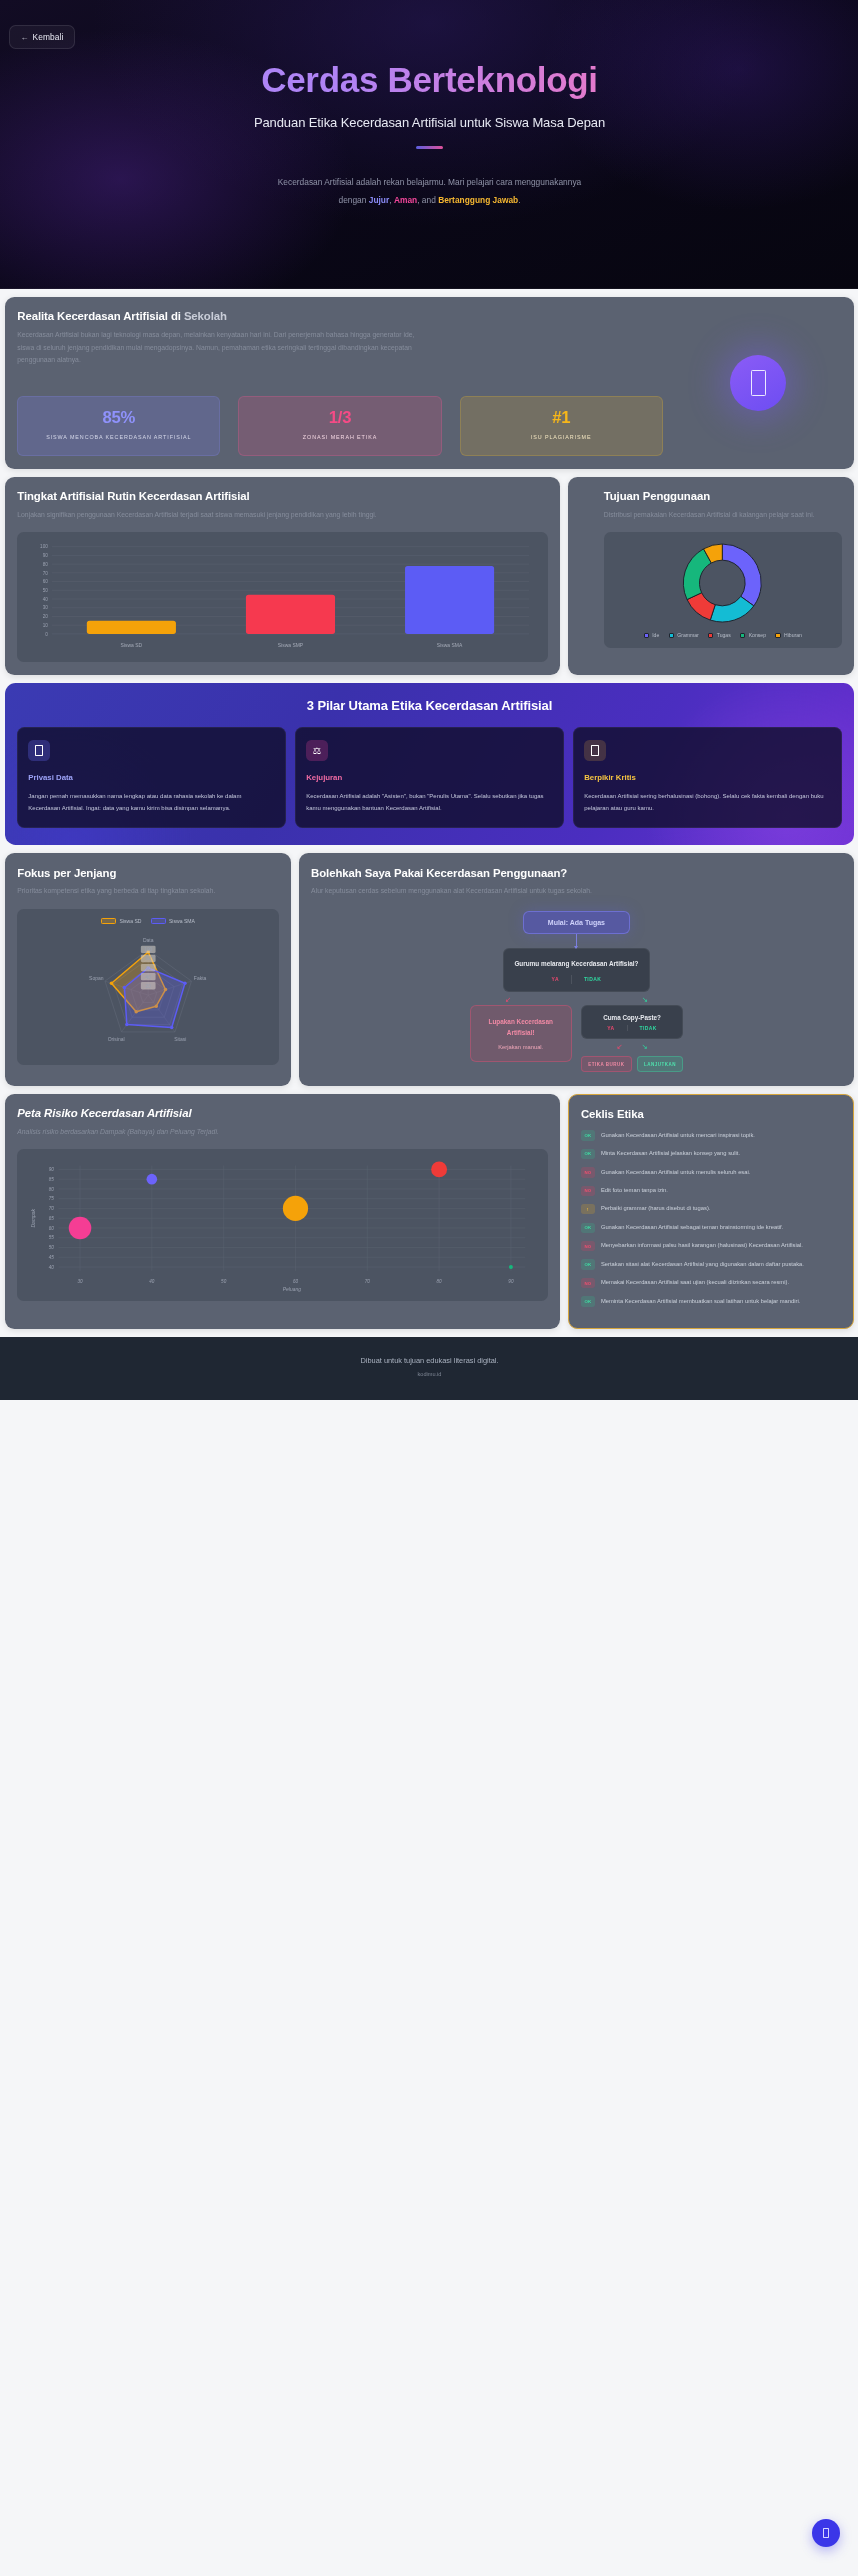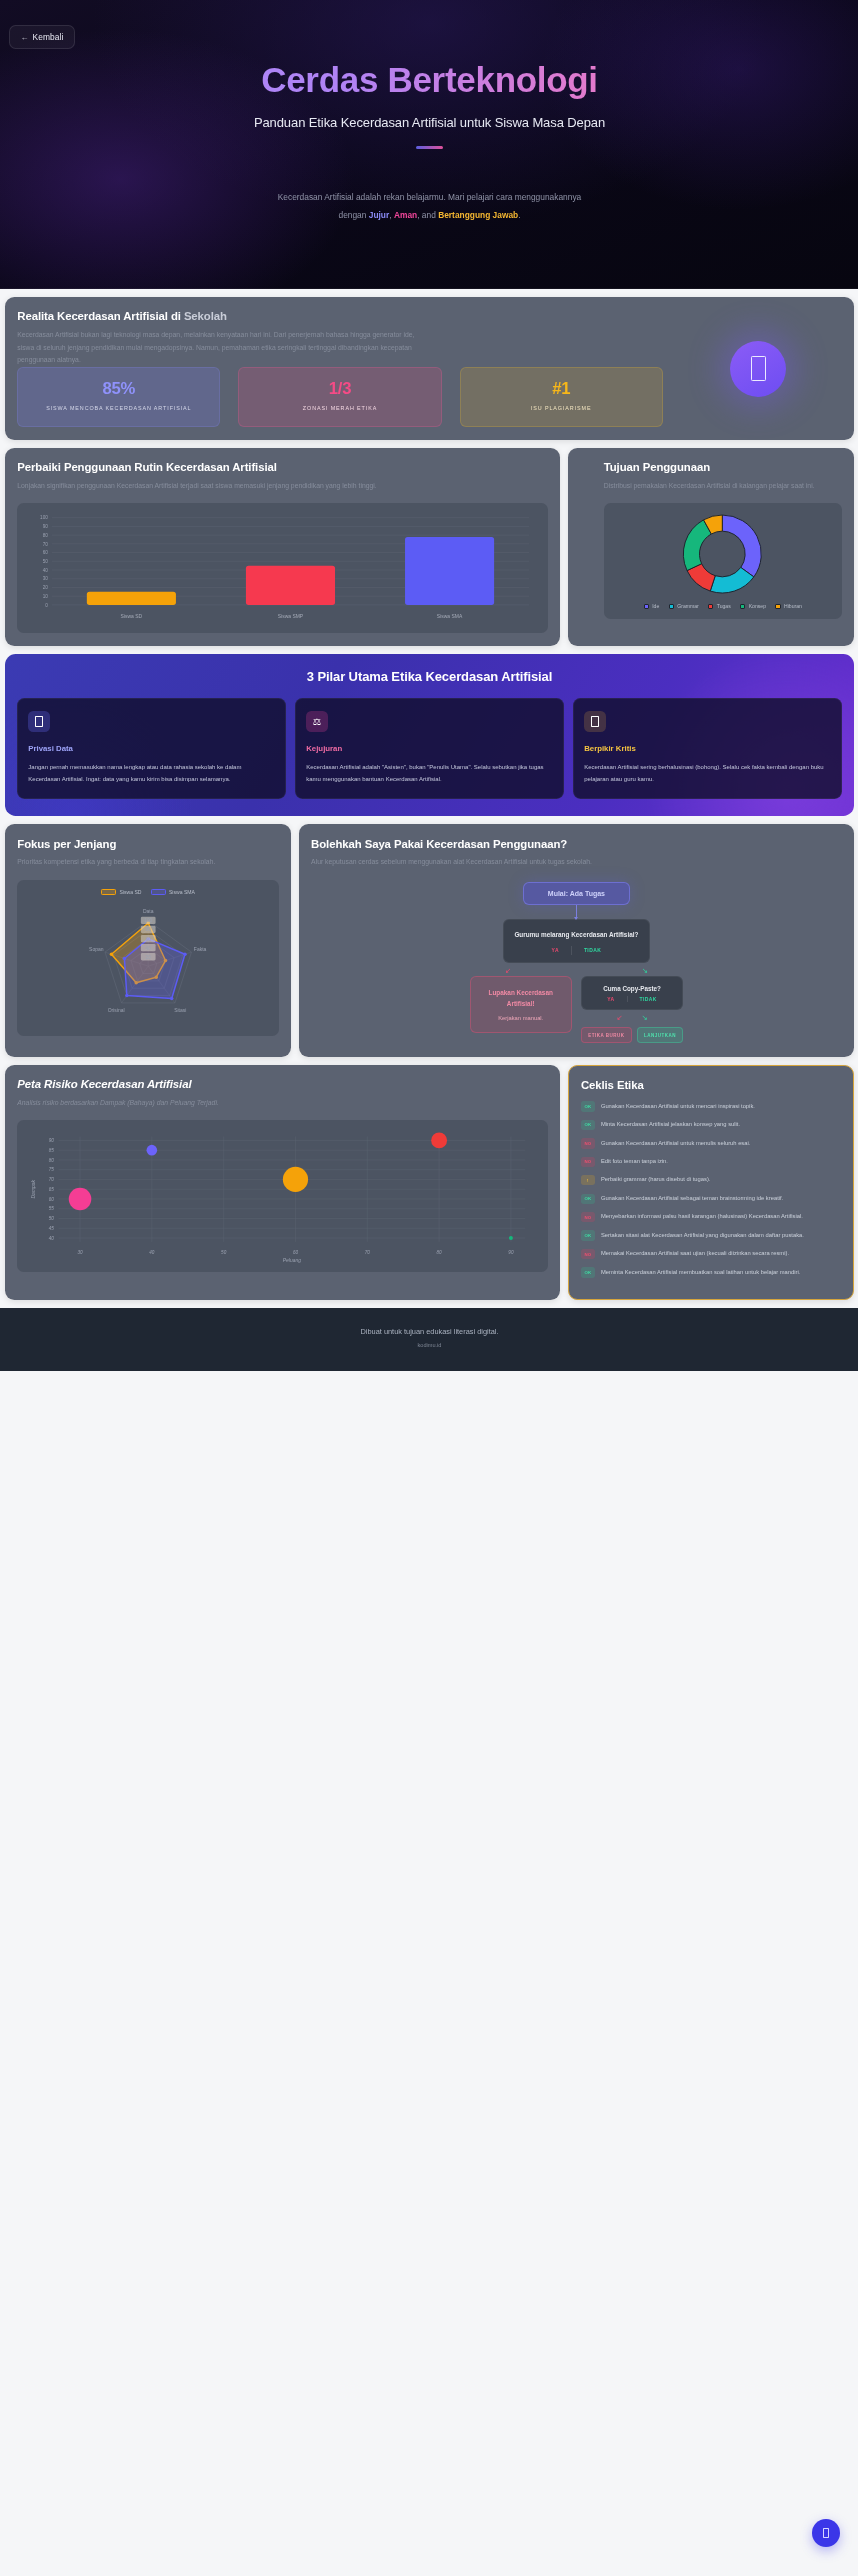--- a/index.html
+++ b/index.html
@@ -45,21 +45,21 @@
     margin-bottom:16px;
   }
   .hero-sub{
     font-size:13px; color:#e7e9f3; font-weight:500; letter-spacing:-0.1px;
   }
   .hero-rule{
     width:27px;height:2.7px;border-radius:2px;margin:16.7px auto 0;
     background:linear-gradient(90deg,#5b5fe0,#e0519a);
   }
   .hero-desc{
-    margin-top:39px; font-size:8.4px; line-height:2.15; color:#9094a8;
+    margin-top:24px; font-size:8.4px; line-height:2.15; color:#9094a8;
   }
   .c-jujur{ color:#8b8cf8; font-weight:bold; }
   .c-aman{ color:#f0469a; font-weight:bold; }
   .c-resp{ color:#f5b731; font-weight:bold; }
 
   
   .wrap{ padding:0 5.3px; }
   .panel{
     background:#5b6271;
     border-radius:9.4px;
@@ -80,21 +80,21 @@
   .realita-right{ width:167px; display:flex; align-items:center; justify-content:center; }
   .orb{
     width:56px;height:56px;border-radius:50%;
     background:linear-gradient(150deg,#8b5cf6,#6d4df2);
     display:flex;align-items:center;justify-content:center;
     box-shadow:0 0 31px 12px rgba(124,92,246,.30);
   }
   .orb .glyph{
     display:block;width:14.7px;height:25.4px;border:1.7px solid #eceaff;border-radius:1.3px;
   }
-  .stats{ display:flex; gap:18px; margin-top:0; }
+  .stats{ display:flex; gap:18px; margin-top:29px; }
   .stat{
     flex:1; border-radius:6px; padding:11.4px 6.7px 12px; text-align:center;
   }
   .stat .num{ font-size:16.7px; font-weight:bold; letter-spacing:-0.3px; }
   .stat .lbl{ margin-top:5.3px; font-size:5.4px; letter-spacing:0.9px; line-height:1.7; }
   .stat.s1{ background:rgba(120,125,235,.22); border:0.7px solid rgba(140,140,250,.20); }
   .stat.s1 .num{ color:#8f92fb; } .stat.s1 .lbl{ color:#d6d9ea; }
   .stat.s2{ background:rgba(237,70,130,.18); border:0.7px solid rgba(240,90,150,.25); }
   .stat.s2 .num{ color:#f54b86; } .stat.s2 .lbl{ color:#f3d7e2; }
   .stat.s3{ background:rgba(240,180,30,.16); border:0.7px solid rgba(240,190,40,.22); }
@@ -264,21 +264,21 @@
         <div class="orb">
             <span class="glyph"></span>
           </div>
       </div>
     </div>
   </div>
 
   <div class="row">
 
     <div class="panel" style="flex:1 1 66%;">
-      <div class="p-title">Perbaiki Penggunaan Rutin Kecerdasan Artifisial</div>
+      <div class="p-title">Tingkat Artifisial Rutin Kecerdasan Artifisial</div>
       <div class="p-sub">Lonjakan signifikan penggunaan Kecerdasan Artifisial terjadi saat siswa memasuki jenjang pendidikan yang lebih tinggi.</div>
       <div class="chart-box">
         <svg id="bar-svg" width="100%" height="114" viewBox="0 0 780 170" preserveAspectRatio="none">
             <line x1="42" x2="762" y1="140" y2="140" class="grid-l"></line>
             <text x="36" y="142.5" class="tick-lbl" text-anchor="end">0</text>
             <line x1="42" x2="762" y1="127" y2="127" class="grid-l"></line>
             <text x="36" y="129.5" class="tick-lbl" text-anchor="end">10</text>
             <line x1="42" x2="762" y1="114" y2="114" class="grid-l"></line>
             <text x="36" y="116.5" class="tick-lbl" text-anchor="end">20</text>
             <line x1="42" x2="762" y1="101" y2="101" class="grid-l"></line>

